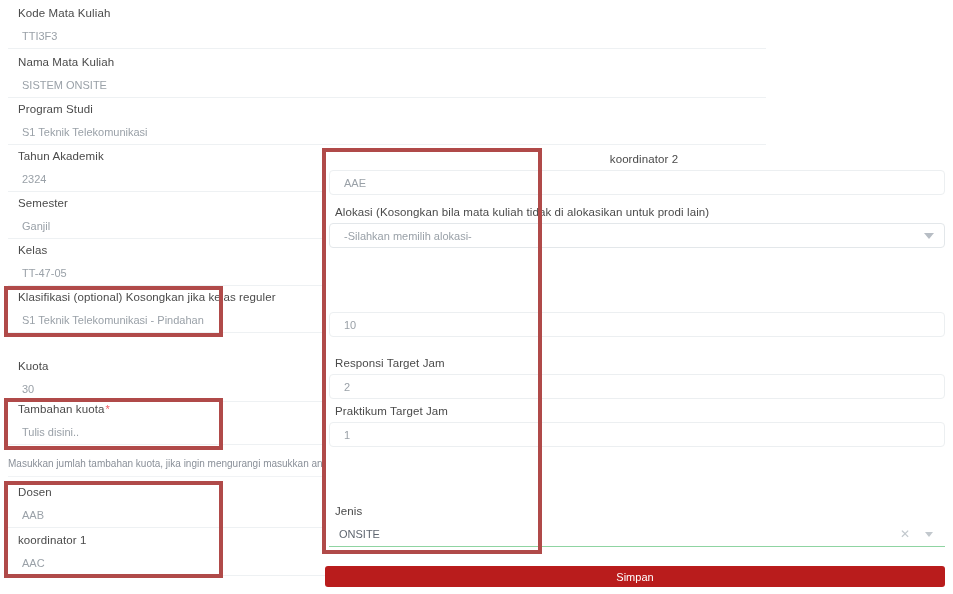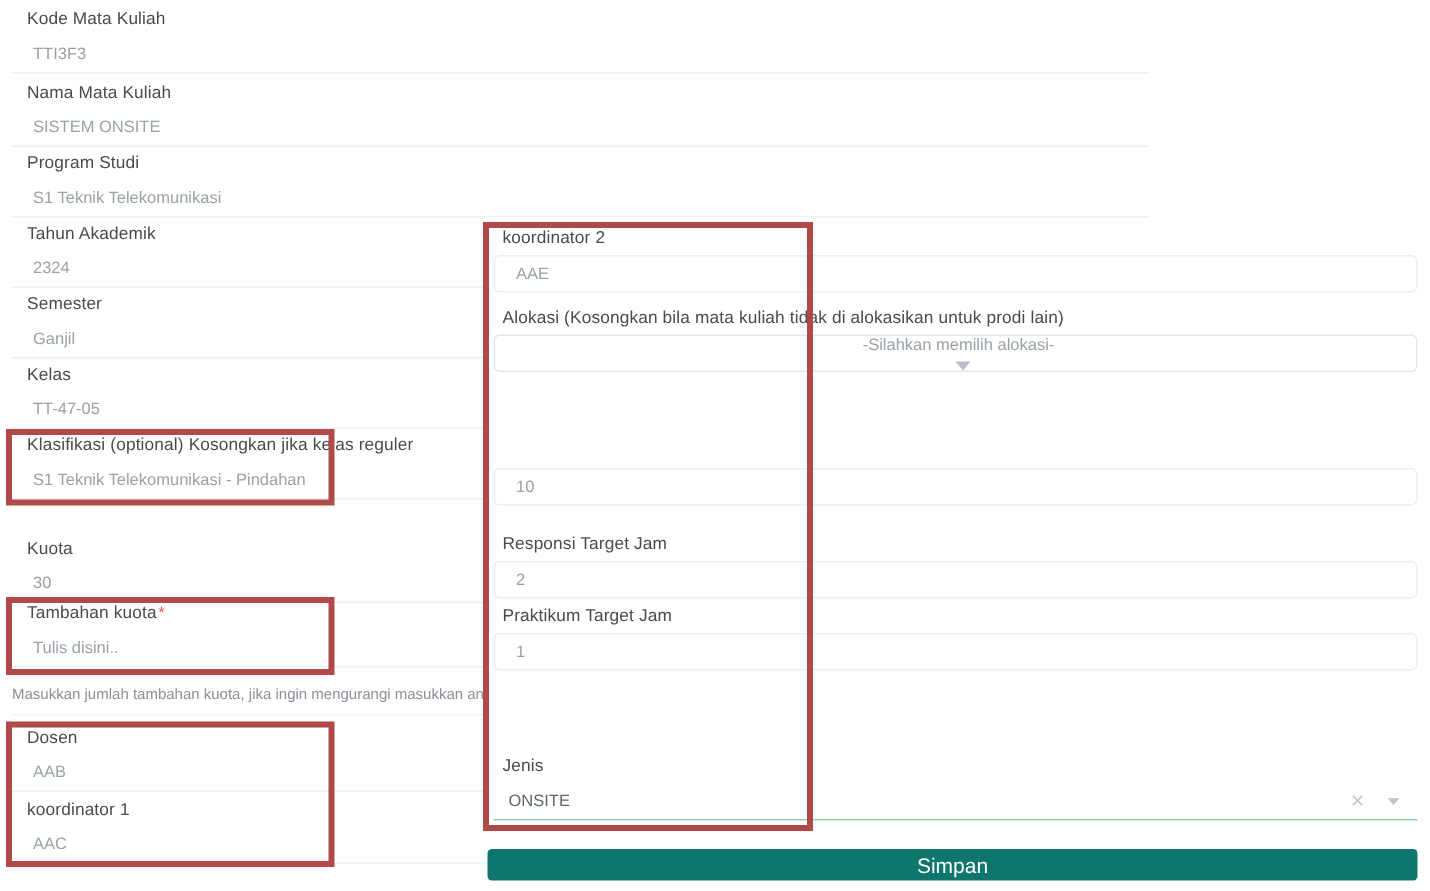--- a/index.html
+++ b/index.html
@@ -87,21 +87,20 @@
     margin-right: 8px;
     height: 25px;
     border: 1px solid #e3e7ea;
     border-radius: 4px;
     background: #fff;
     display: flex;
     align-items: center;
     padding: 0 10px 0 14px;
     font-size: 11px;
     color: #9aa1a8;
-    flex-direction: column;
   }
   .select-box .val { flex: 1 1 auto; }
   .caret {
     width: 0; height: 0;
     border-left: 5px solid transparent;
     border-right: 5px solid transparent;
     border-top: 6px solid #b7bdc4;
     margin-left: 6px;
   }
   .caret.sm {
@@ -133,25 +132,25 @@
     white-space: nowrap;
   }
 
   
   .btn-simpan {
     position: absolute;
     left: 325px;
     top: 566px;
     width: 620px;
     height: 21px;
-    background: #0f766e;
+    background: #b91c1c;
     border: none;
     border-radius: 3px;
     color: #ffffff;
-    font-size: 14px;
+    font-size: 11px;
     font-family: "Liberation Sans", sans-serif;
     cursor: pointer;
     display: flex;
     align-items: center;
     justify-content: center;
   }
 
   
   .annot {
     position: absolute;
@@ -252,21 +251,21 @@
   <div class="field" style="top:533px">
     <div class="field-label">koordinator 1</div>
     <div class="field-input plainline">
       <span class="val">AAC</span>
     </div>
   </div>
 
   <div class="panel" style="left:325px; top:148px; width:628px; height:406px;">
 
     <div style="position:absolute; left:0; top:4px; width:628px;">
-      <div class="field-label" style="padding-left:10px;">koordinator 2</div>
+      <div class="field-label" style="padding-left:10px;text-align:center;">koordinator 2</div>
       <div class="field-input" style="margin-left:4px; margin-right:8px; border-color:#eceff1;">
         <span class="val">AAE</span>
       </div>
     </div>
 
     <div style="position:absolute; left:0; top:57px; width:628px;">
       <div class="field-label" style="padding-left:10px;">Alokasi (Kosongkan bila mata kuliah tidak di alokasikan untuk prodi lain)</div>
       <div class="select-box" style="margin-left:4px; margin-right:8px;">
         <span class="val">-Silahkan memilih alokasi-</span>
         <span class="caret"></span>

